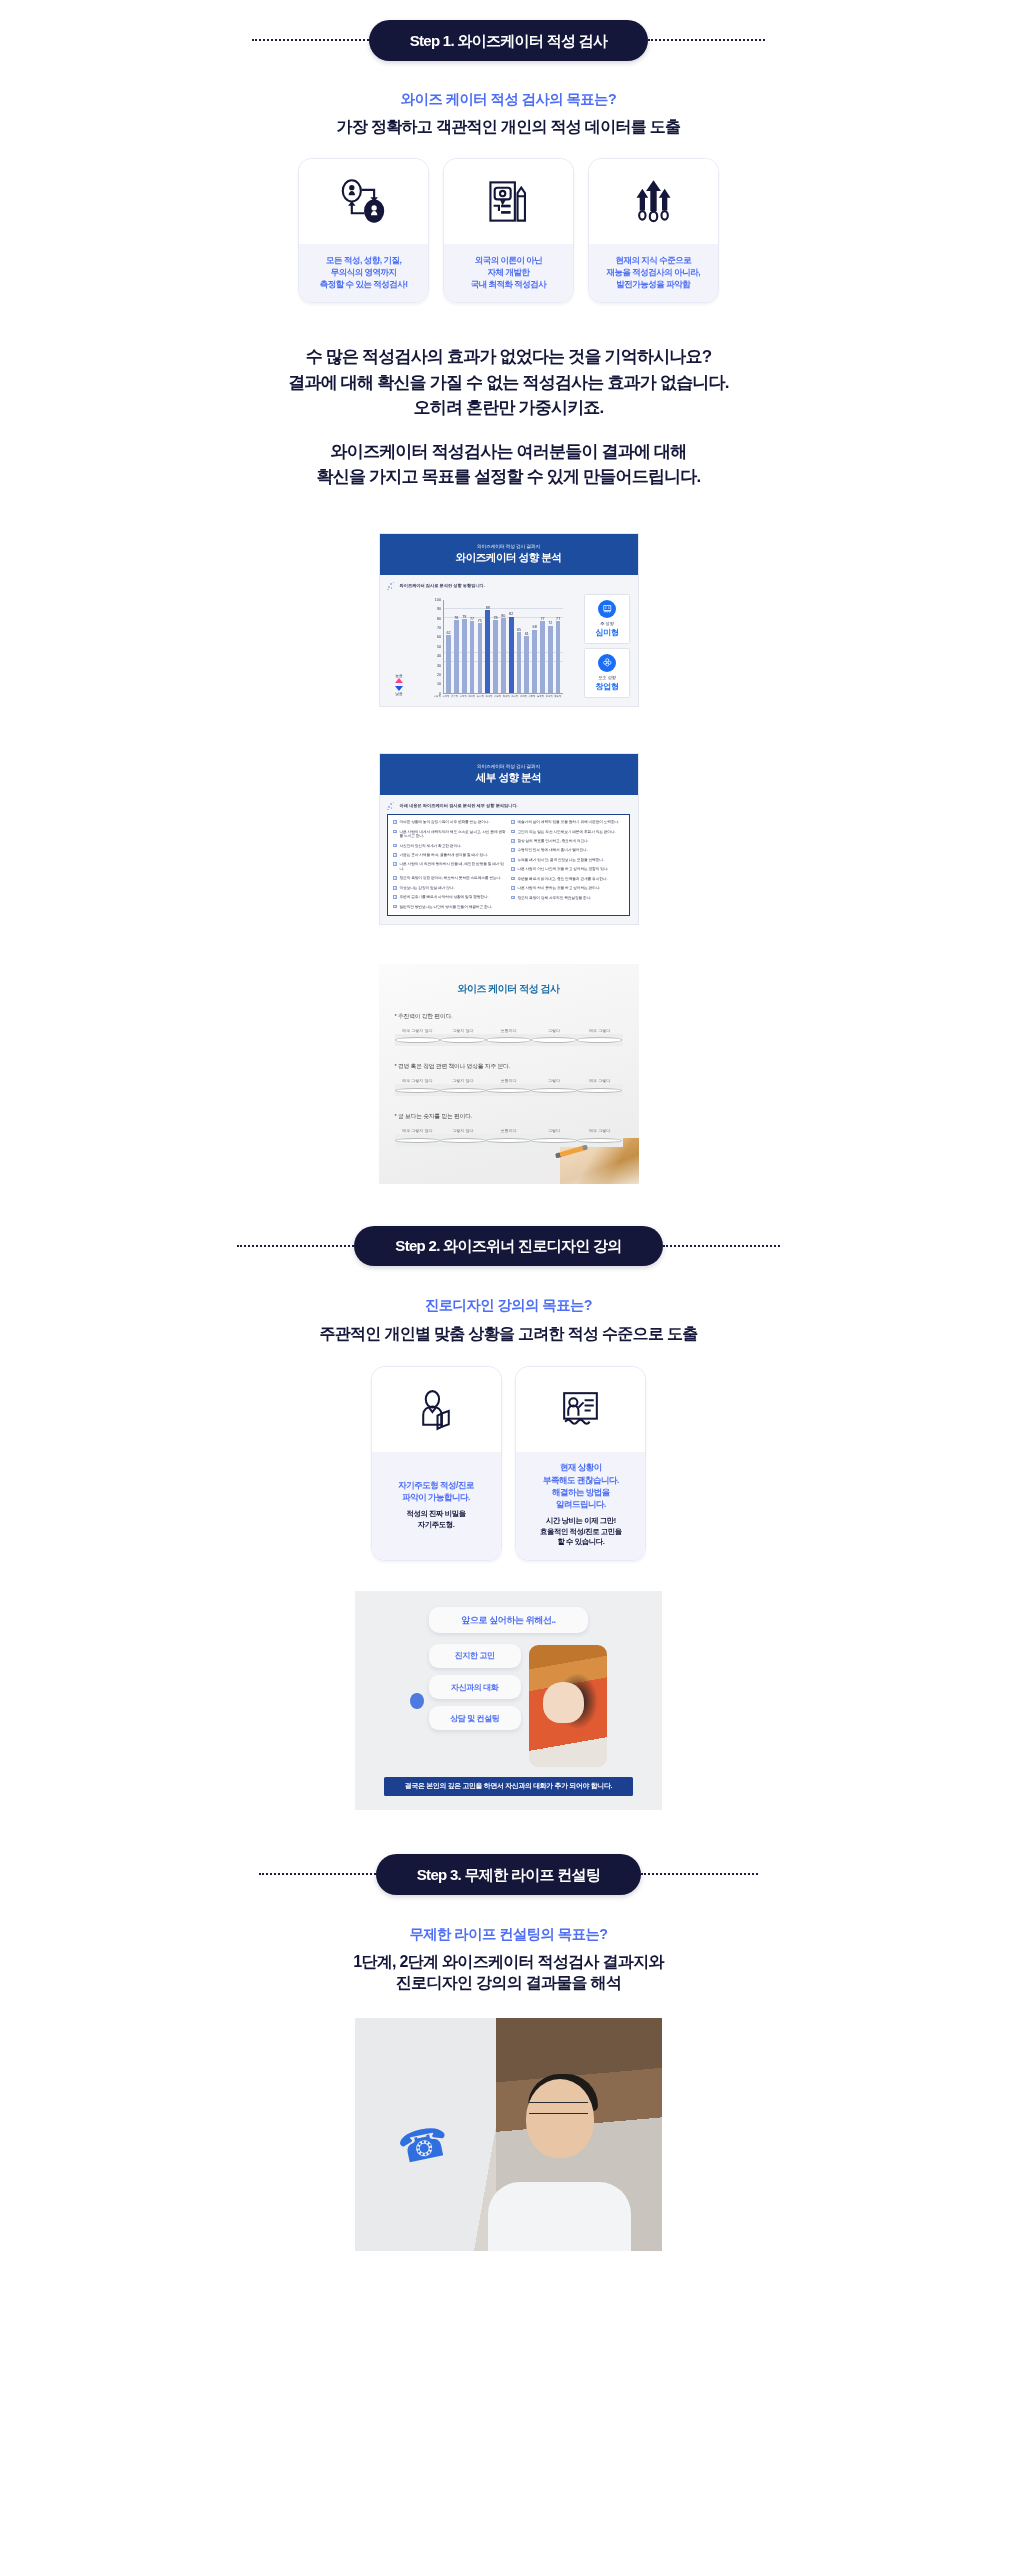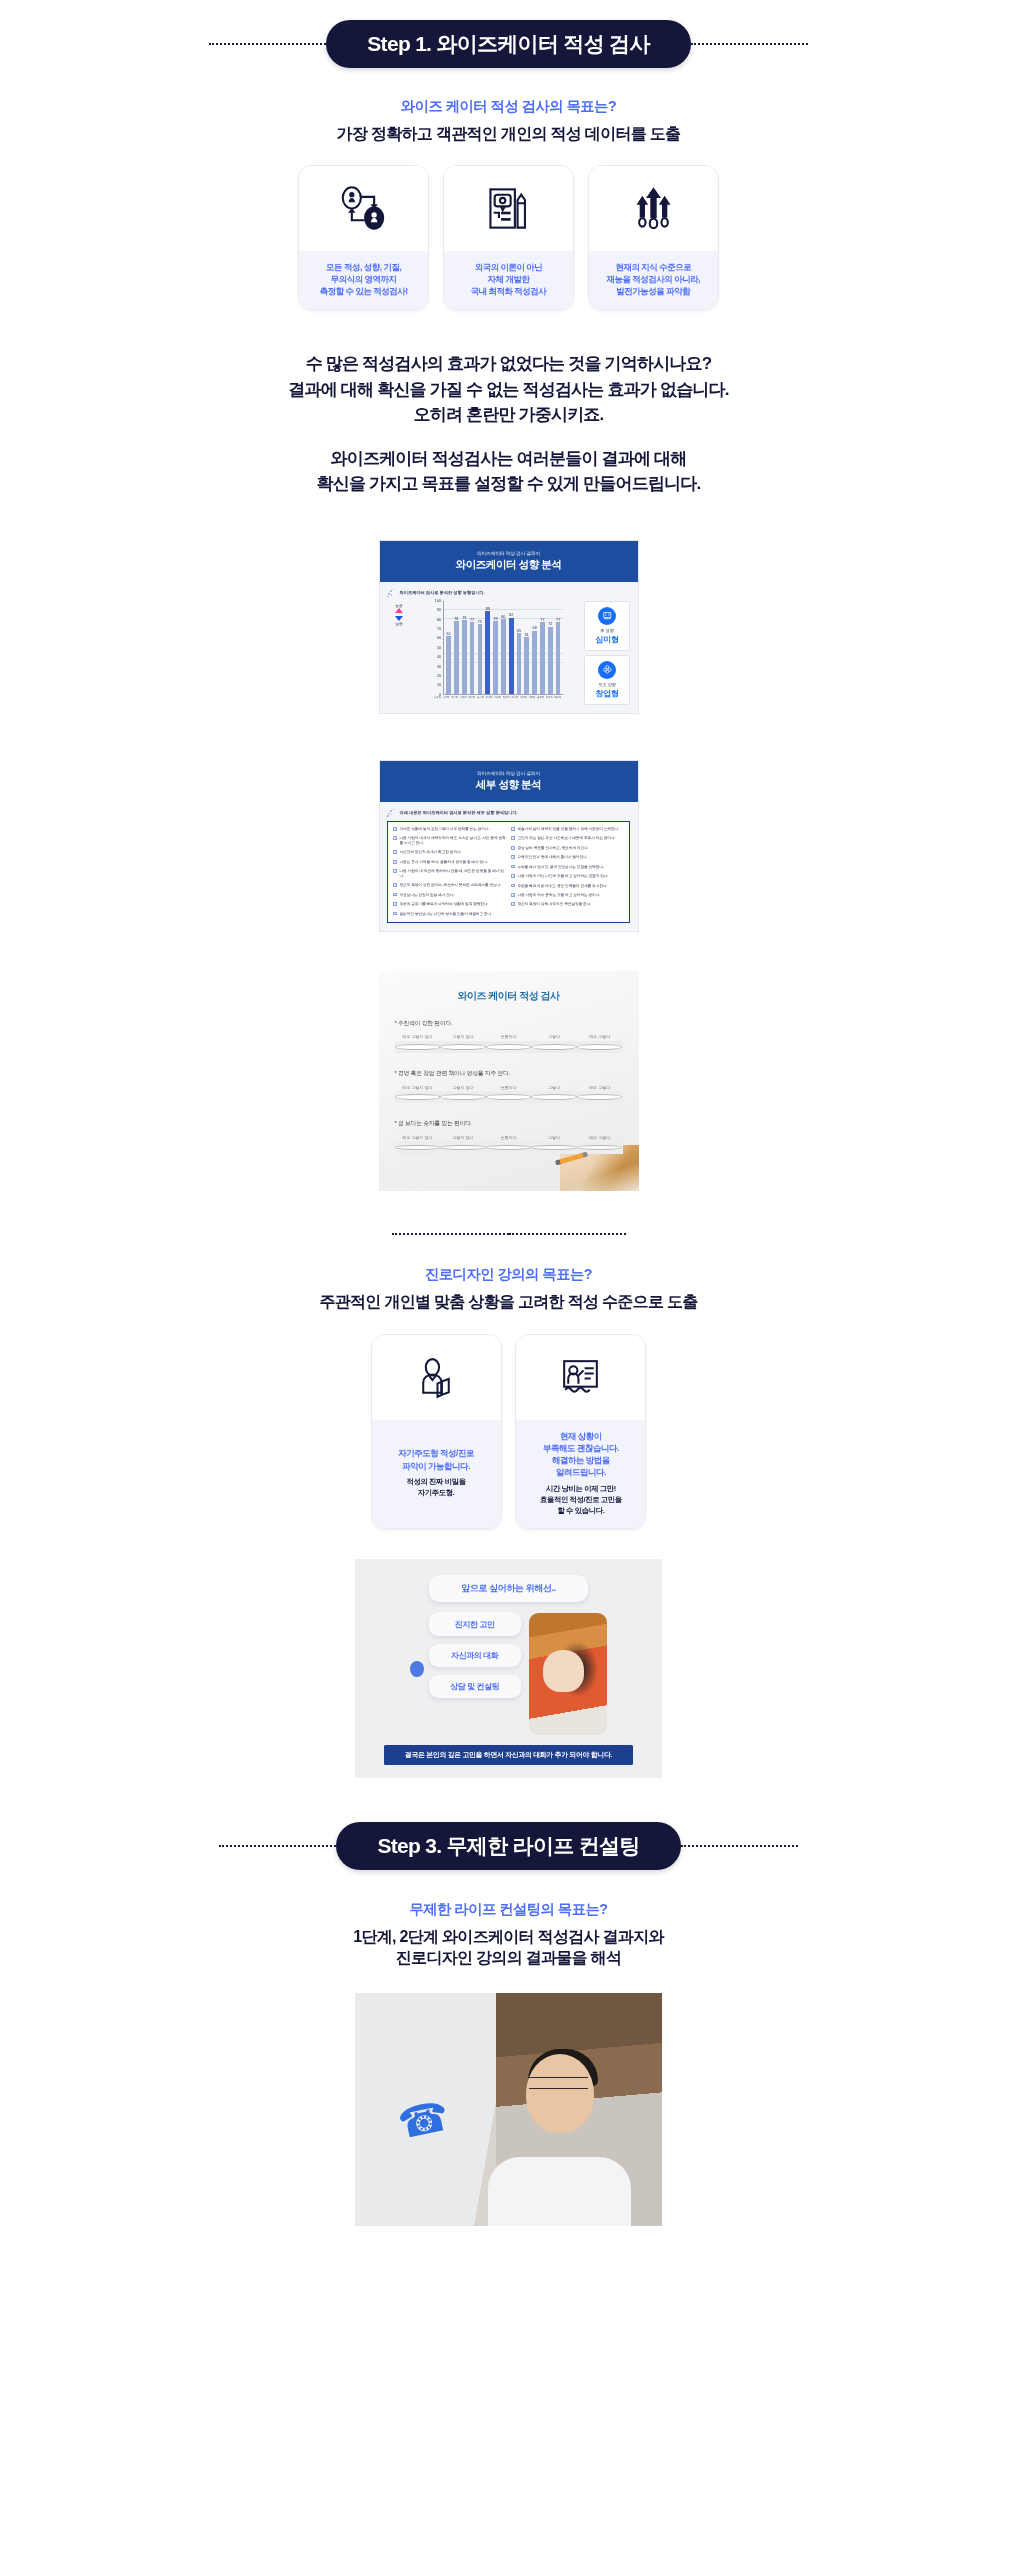--- a/index.html
+++ b/index.html
@@ -26,21 +26,21 @@
   .dots-line {
     flex: 0 0 117px;
     height: 0;
     border-top: 2.6px dotted #1b1d3a;
   }
   .step-pill {
     background: #15173a;
     color: #ffffff;
     border-radius: 48px;
     padding: 11.7px 41px;
-    font-size: 21px;
+    font-size: 15px;
     font-weight: 700;
     letter-spacing: -0.7px;
     white-space: nowrap;
     line-height: 1.15;
     box-shadow: 0 2.1px 5.3px rgba(20,22,56,.18);
   }
   .step-pill .lat { font-family: "Liberation Sans", sans-serif; }
 
   
   .goal-line {
@@ -137,21 +137,21 @@
     display: flex; align-items: center; gap: 4.2px;
     font-size: 4.2px; color: #2a2d4d; font-weight: 700; margin-bottom: 4.2px;
   }
   .sparkle { width: 8.5px; height: 8.5px; position: relative; flex: 0 0 8.5px; }
   .sparkle i {
     position: absolute; width: 1.6px; height: 1.6px; border-radius: 50%;
     background: #9bb0f2;
   }
 
   
-  .chart-wrap { display: flex; gap: 21px; align-items: flex-start; }
+  .chart-wrap { display: flex; gap: 21px; align-items: flex-end; }
   .chart-area { flex: 1; display: flex; }
   .gauge-col {
     width: 24px; display: flex; flex-direction: column;
     align-items: center; justify-content: center; padding: 2.1px 0;
   }
   .gauge-label { font-size: 3.7px; color: #3a3d5c; }
   .gauge-bar {
     width: 5.8px; flex: 1; margin: 1.6px 0; border-radius: 1.1px;
     background: linear-gradient(to bottom, #ff3f8e 0%, #ff9bc4 22%, #ffffff 48%, #9fb6f7 72%, #1a54f0 100%);
   }
@@ -751,20 +751,24 @@
           </div>
         </div>
       </div>
     <div class="desk-photo"></div>
     <div class="pen"></div>
   </div>
 
   <div class="spacer" style="height:42px"></div>
   <div class="step-banner">
     <div class="dots-line"></div>
+    <div class="step-pill">
+      <span class="lat">Step 2.</span>
+      <span>와이즈위너 진로디자인 강의</span>
+    </div>
     <div class="dots-line"></div>
   </div>
 
   <div class="spacer" style="height:30px"></div>
   <div class="goal-line">진로디자인 강의의 목표는?</div>
   <div class="spacer" style="height:8.5px"></div>
   <div class="goal-sub">주관적인 개인별 맞춤 상황을 고려한 적성 수준으로 도출</div>
 
   <div class="spacer" style="height:21px"></div>
   <div class="cards">

